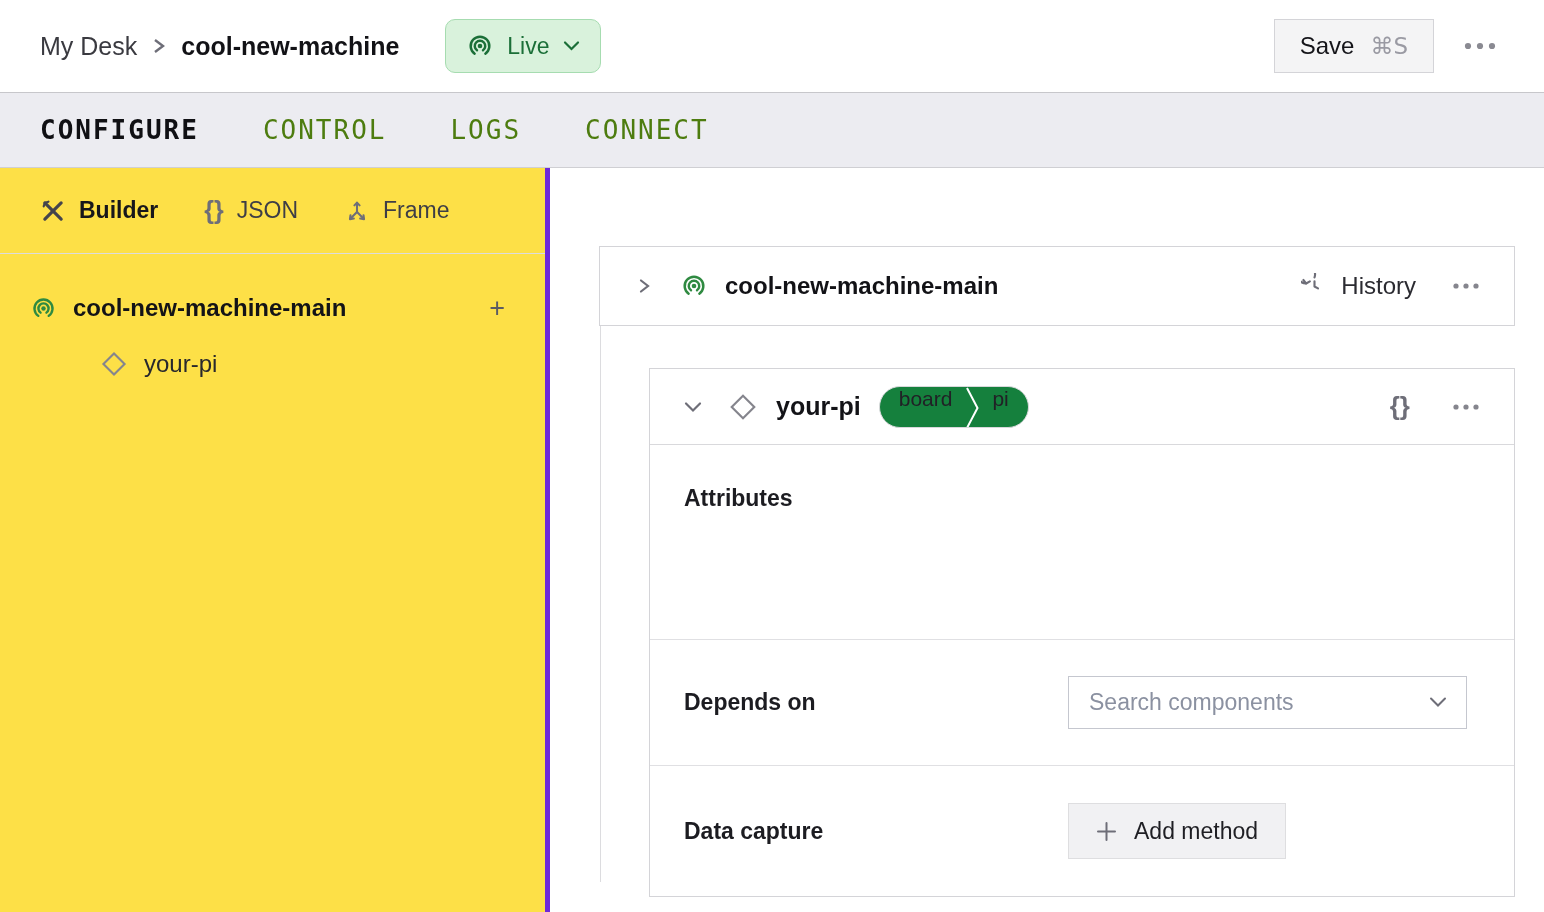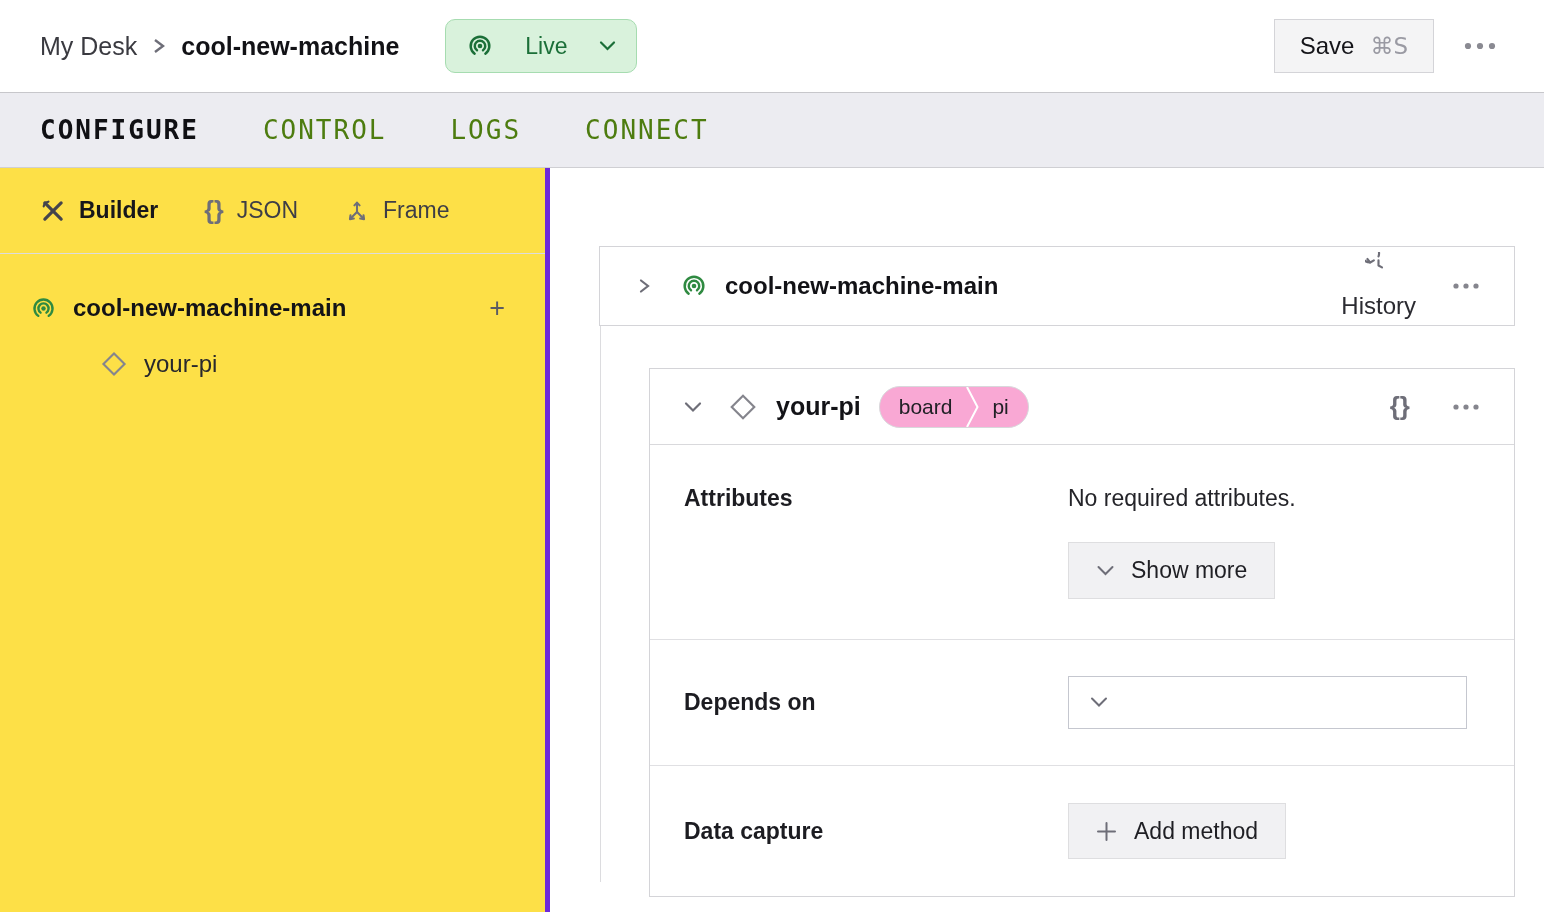--- a/index.html
+++ b/index.html
@@ -7,21 +7,21 @@
     font-family:"Liberation Sans","DejaVu Sans",sans-serif; color:#1c1c21; }
 
   
   .topbar { height:92px; background:#fff; display:flex; align-items:center;
     padding:0 42px 0 40px; }
   .breadcrumb { display:flex; align-items:center; gap:14px; font-size:25px; }
   .crumb-parent { color:#3a3a40; cursor:pointer; }
   .crumb-current { color:#121216; font-weight:700; }
   .sep-icon svg { display:block; }
   .live-badge { margin-left:46px; height:54px; display:inline-flex; align-items:center;
-    gap:31px; padding:0 20px; border-radius:10px;
+    gap:13px; padding:0 20px; border-radius:10px;
     background:var(--live-badge-bg,#d9f2dc); border:1px solid var(--live-badge-border,#a6dcb0);
     color:var(--live-green,#1b6f38); font-size:23px; font-weight:500; cursor:pointer;
     font-family:inherit; }
   .spacer { flex:1; }
   .save-btn { height:54px; display:inline-flex; align-items:center; gap:16px;
     padding:0 25px; background:#f4f4f5; border:1px solid #d4d4d8; font-family:inherit;
     font-size:24px; color:#141419; cursor:pointer; }
   .save-shortcut { color:#9a9aa3; font-family:"DejaVu Sans",sans-serif; font-size:23px; }
   .icon-btn { background:none; border:none; cursor:pointer; display:inline-flex;
     align-items:center; padding:6px; }
@@ -59,30 +59,30 @@
   .indent-line { position:absolute; left:50px; top:158px; width:1px; height:556px;
     background:#dcdcdf; }
   .card { position:absolute; background:#fff; border:1px solid #d4d4d8; }
   .part-card { left:49px; top:78px; width:916px; height:80px; display:flex;
     align-items:center; padding:0 28px 0 30px; }
   .part-card .title { font-size:24px; font-weight:700; color:#121216; margin-left:17px; }
   .expander { background:none; border:none; cursor:pointer; display:inline-flex;
     padding:4px; }
   .part-card .live-glyph { margin-left:22px; display:inline-flex; }
   .history-btn { display:inline-flex; align-items:center; gap:13px; background:none;
-    border:none; cursor:pointer; font-family:inherit; font-size:24px; color:#2b2b31;flex-direction:column; }
+    border:none; cursor:pointer; font-family:inherit; font-size:24px; color:#2b2b31; }
   .part-card .icon-btn { margin-left:30px; }
 
   .component-card { left:99px; top:200px; width:866px; }
   .comp-header { height:76px; display:flex; align-items:center; padding:0 28px 0 28px;
     border-bottom:1px solid #d9d9dc; }
   .comp-header .diamond { margin-left:20px; display:inline-flex; }
   .comp-header .title { font-size:25px; font-weight:700; color:#131317; margin-left:18px; }
-  .badge-pill { display:inline-flex; align-items:center; margin-left:18px;
-    border:1px solid #d8d8db; border-radius:999px; background:#f9a8d4; overflow:hidden;
+  .badge-pill { display:inline-flex; align-items:flex-start; margin-left:18px;
+    border:1px solid #d8d8db; border-radius:999px; background:#15803d; overflow:hidden;
     height:42px; }
   .badge-seg { display:flex; align-items:center; padding:0 19px; font-size:21px;
     color:#212126; }
   .badge-seg.first { padding-right:14px; }
   .badge-seg.second { padding-left:13px; }
   .badge-div { display:flex; align-items:center; }
   .braces-btn { background:none; border:none; cursor:pointer; color:#6e6e78;
     font-size:26px; font-weight:600; font-family:inherit; padding:2px 4px; }
   .comp-header .icon-btn { margin-left:32px; }
 
@@ -295,36 +295,26 @@
                   <circle cx="14" cy="4" r="2.6"></circle>
                   <circle cx="24" cy="4" r="2.6"></circle>
                 </g>
               </svg>
           </span>
         </button>
       </div>
 
       <div class="section sec-attributes">
         <span class="sec-label">Attributes</span>
-        <div class="sec-body">
-          <div class="attr-empty">No required attributes.</div>
-          <button class="show-more-btn">
-            <span>
-              <svg class="ic" width="19" height="13" viewBox="0 0 19 13" fill="none" stroke="#6e6e78" stroke-width="2" stroke-linecap="round">
-                  <path d="M2.5 3 L9.5 10 L16.5 3"></path>
-                </svg>
-            </span>
-            <span>Show more</span>
-          </button>
-        </div>
       </div>
 
       <div class="section sec-depends">
         <span class="sec-label">Depends on</span>
         <div class="select-box">
+          <input type="text" placeholder="Search components" style="">
           <span>
             <svg class="ic" width="20" height="13" viewBox="0 0 20 13" fill="none" stroke="#6e6e78" stroke-width="2" stroke-linecap="round">
                 <path d="M3 2.5 L10 9.5 L17 2.5"></path>
               </svg>
           </span>
         </div>
       </div>
 
       <div class="section sec-capture">
         <span class="sec-label">Data capture</span>

